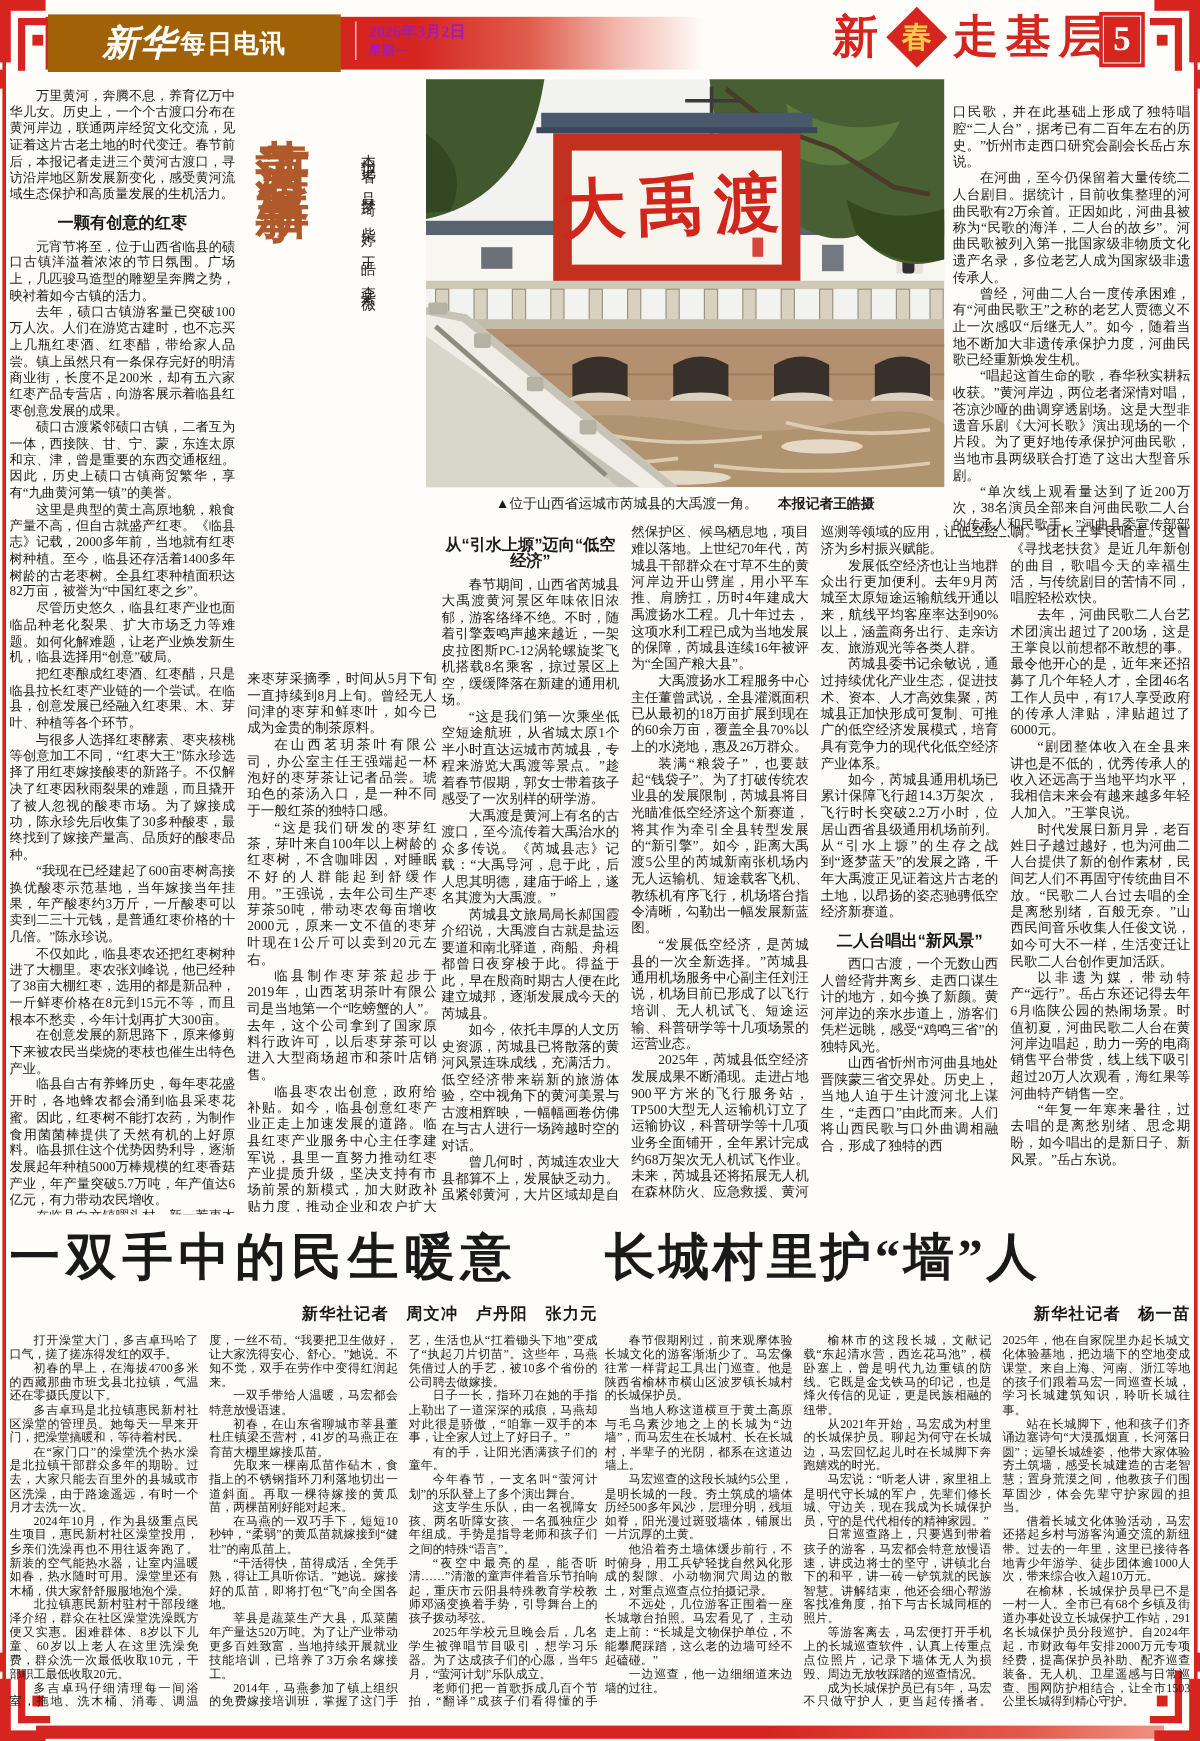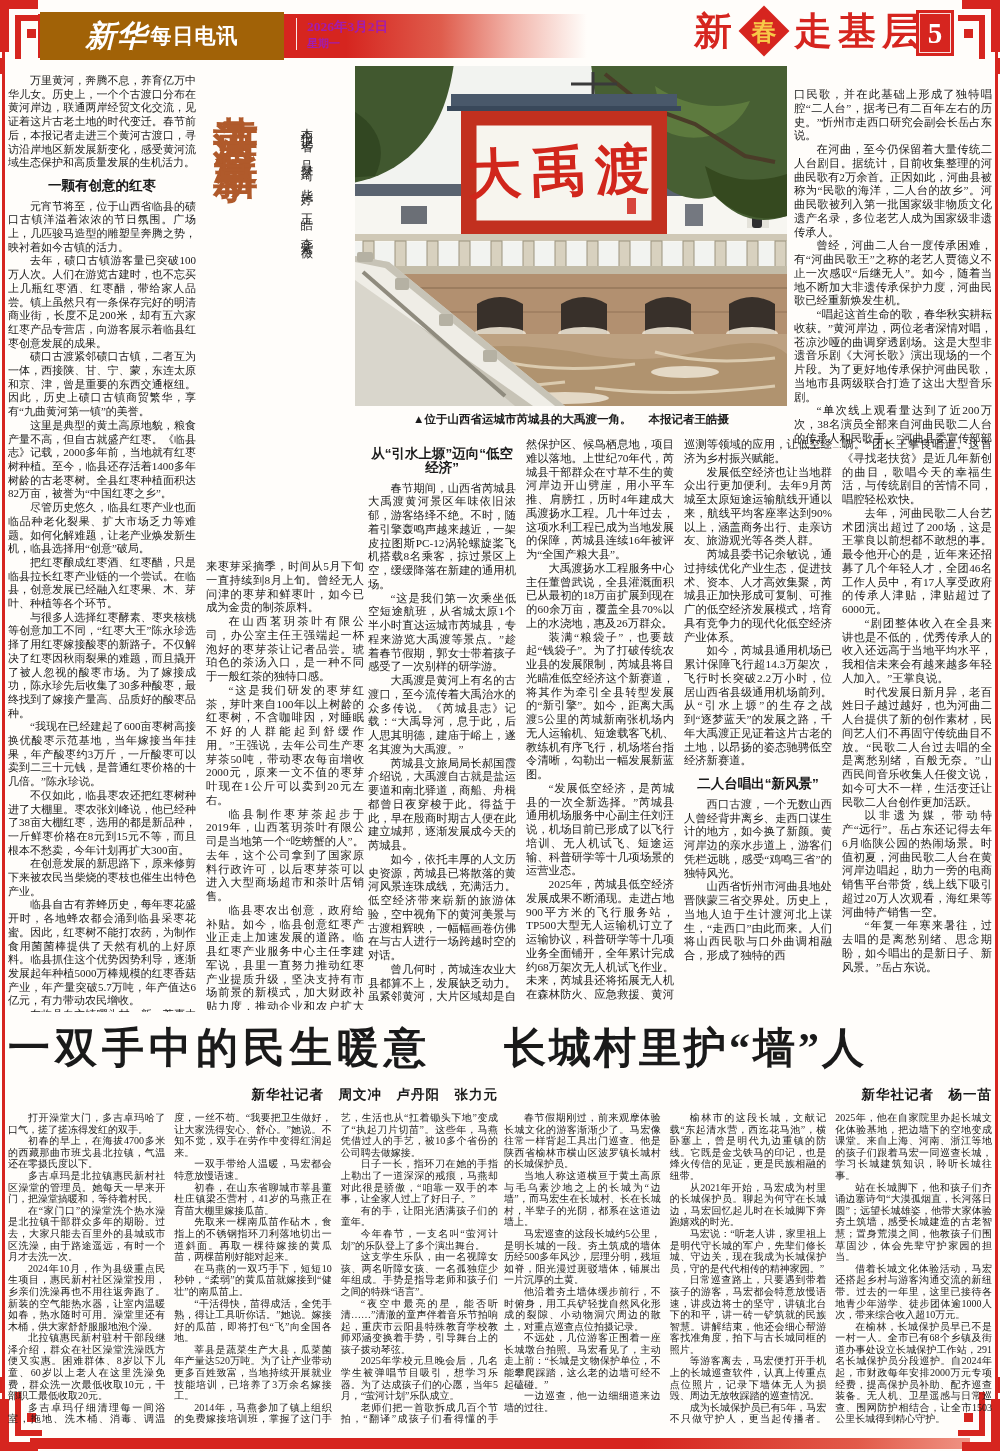--- a/index.html
+++ b/index.html
@@ -37,21 +37,21 @@
   .pagenum::after{content:'';position:absolute;inset:3px;border:1px solid rgba(255,255,255,.85);}
   .pagenum span{color:#fff;font-size:29px;font-weight:bold;}
   
   .vtitleblock{position:absolute;left:206px;top:80px;width:156px;height:486px;}
   .vtitle{position:absolute;left:4px;top:0;writing-mode:vertical-rl;font-size:45px;font-weight:bold;
           color:#b05a2b;letter-spacing:7px;line-height:1.1;font-family:"Liberation Serif","DejaVu Serif",serif;}
   .vbyline{position:absolute;left:92px;top:38px;writing-mode:vertical-rl;font-size:12.5px;
            letter-spacing:4px;color:#222;height:430px;}
   .photo{position:absolute;left:355px;top:66px;width:432px;height:340px;}
   .photo-caption{position:absolute;left:355px;top:412px;width:432px;text-align:center;font-size:11.5px;}
-  .photo-caption .cap{font-weight:bold;margin-top:41px;}
+  .photo-caption .cap{font-weight:normal;margin-top:41px;}
   .photo-caption .credit{font-weight:bold;font-family:Liberation Mono, monospace;margin-left:14px;}
   .bodytext{font-size:11.3px;line-height:13.75px;text-align:justify;overflow:hidden;}
   .bodytext p{margin:0;}
   .para{text-indent:2em;}
   .cont{text-indent:0;}
   .colhead{font-family:"Liberation Sans","DejaVu Sans",sans-serif;font-size:13.5px;font-weight:bold;
            text-align:center;margin:9px 0 7px;break-inside:avoid;}
   .col1{position:absolute;left:8px;top:74px;width:188px;height:938px;font-size:11px;line-height:13.7px;}
   .col2{position:absolute;left:206px;top:560px;width:158px;height:450px;}
   .sidecol{position:absolute;left:794px;top:72px;width:198px;height:360px;margin-top:16px;}

